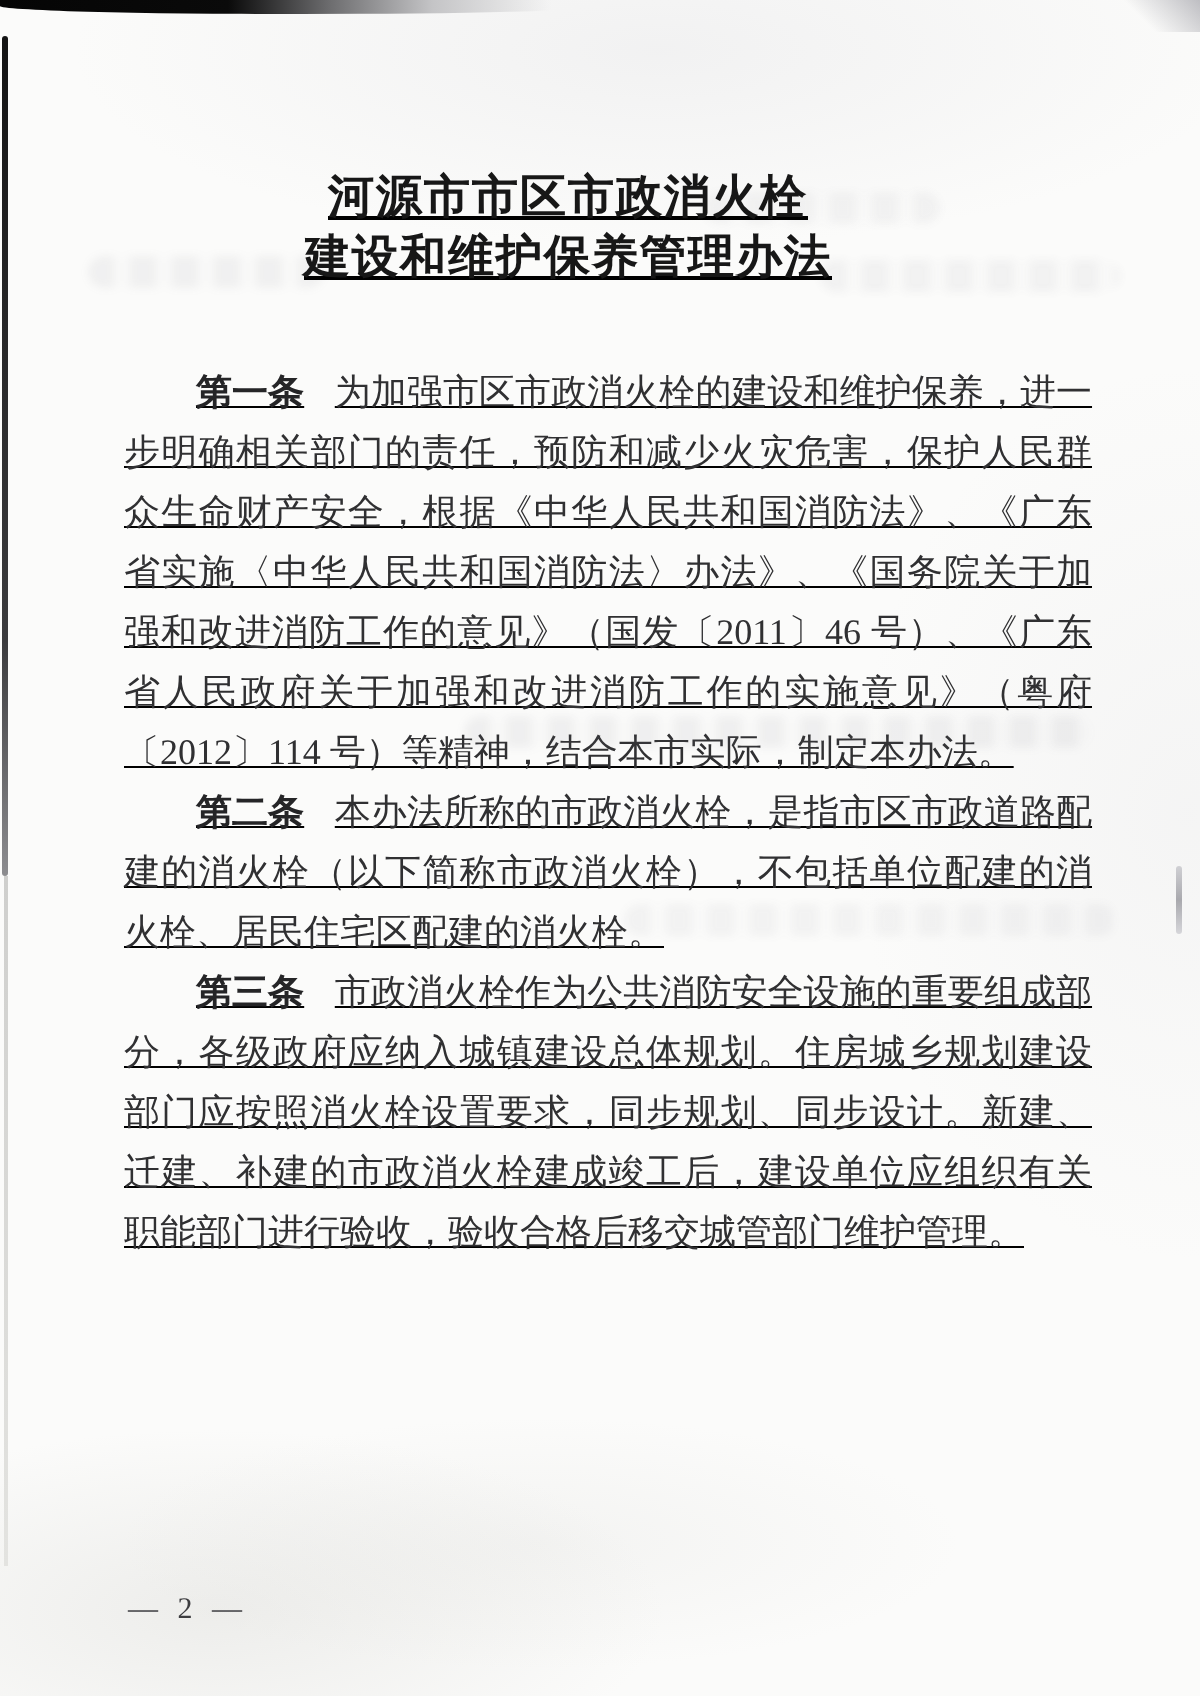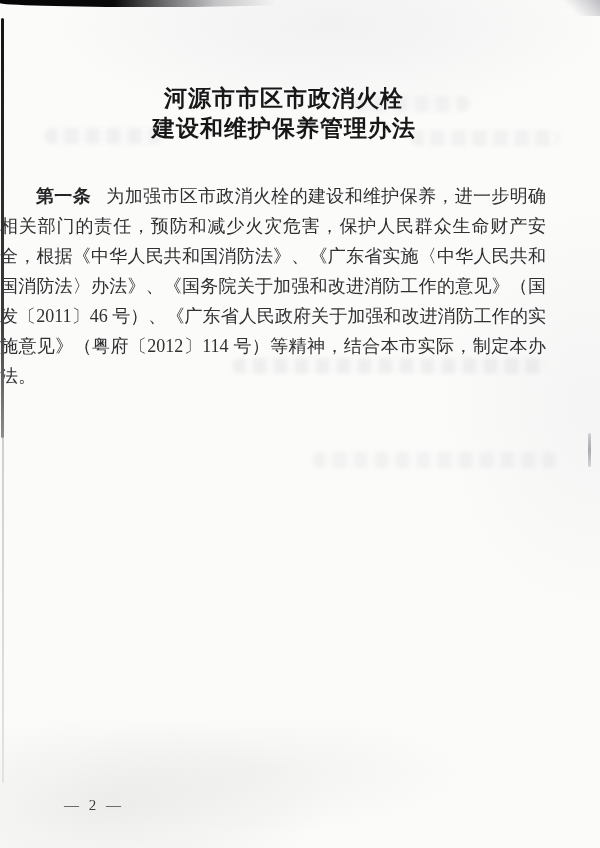--- a/index.html
+++ b/index.html
@@ -9,20 +9,21 @@
   .scan-page {
     position:relative;
     width:600px; height:848px;
     overflow:hidden;
     background-color:#fbfbfa;
     background-image:
       radial-gradient(ellipse 320px 130px at 18% 95%, rgba(205,205,200,0.30), transparent 70%),
       radial-gradient(ellipse 420px 140px at 55% 3%,  rgba(208,208,213,0.22), transparent 70%),
       radial-gradient(ellipse 240px 320px at 99% 48%, rgba(212,212,216,0.16), transparent 70%),
       radial-gradient(ellipse 300px 90px  at 45% 91%, rgba(210,210,206,0.18), transparent 70%);
+    text-decoration: underline;
   }
 
   
   .top-edge-artifact {
     position:absolute; top:-1px; left:0; width:300px; height:8px;
     background:linear-gradient(to right, #050505 0%, #0a0a0a 38%, #6d6d6f 55%, #c4c4c6 72%, transparent 92%);
     border-radius:0 0 100% 100% / 0 0 100% 100%;
   }
   .top-right-corner-artifact {
     position:absolute; top:0; right:0; width:46px; height:16px;
@@ -63,20 +64,21 @@
     transform:translateX(-16px);
     color:#171717;
     font-weight:bold;
     font-size:23px;
     line-height:30px;
     letter-spacing:1px;
   }
 
   .doc-body {
     margin-top:37px;
+    padding-left:62px;
     padding-right:54px;
     color:#303032;
     font-size:18px;
     line-height:30px;
     text-align:justify;
     text-justify:inter-character;
   }
   .doc-body p { text-indent:2em; margin:0; }
   .article-number { font-weight:bold; color:#252527; margin-right:0.85em; }
 
@@ -102,17 +104,19 @@
   <div class="bleed-smudge bs4"></div>
   <div class="bleed-smudge bs5"></div>
 
   <div class="doc-title">
     <div>河源市市区市政消火栓</div>
     <div>建设和维护保养管理办法</div>
   </div>
 
   <div class="doc-body">
     <p><span class="article-number">第一条</span><span>为加强市区市政消火栓的建设和维护保养，进一步明确相关部门的责任，预防和减少火灾危害，保护人民群众生命财产安全，根据《中华人民共和国消防法》、《广东省实施〈中华人民共和国消防法〉办法》、《国务院关于加强和改进消防工作的意见》（国发〔2011〕46 号）、《广东省人民政府关于加强和改进消防工作的实施意见》（粤府〔2012〕114 号）等精神，结合本市实际，制定本办法。</span></p>
+    <p><span class="article-number">第二条</span><span>本办法所称的市政消火栓，是指市区市政道路配建的消火栓（以下简称市政消火栓），不包括单位配建的消火栓、居民住宅区配建的消火栓。</span></p>
+    <p><span class="article-number">第三条</span><span>市政消火栓作为公共消防安全设施的重要组成部分，各级政府应纳入城镇建设总体规划。住房城乡规划建设部门应按照消火栓设置要求，同步规划、同步设计。新建、迁建、补建的市政消火栓建成竣工后，建设单位应组织有关职能部门进行验收，验收合格后移交城管部门维护管理。</span></p>
   </div>
 
   <div class="page-number">— 2 —</div>
 
 </div>
 
 </body></html>

